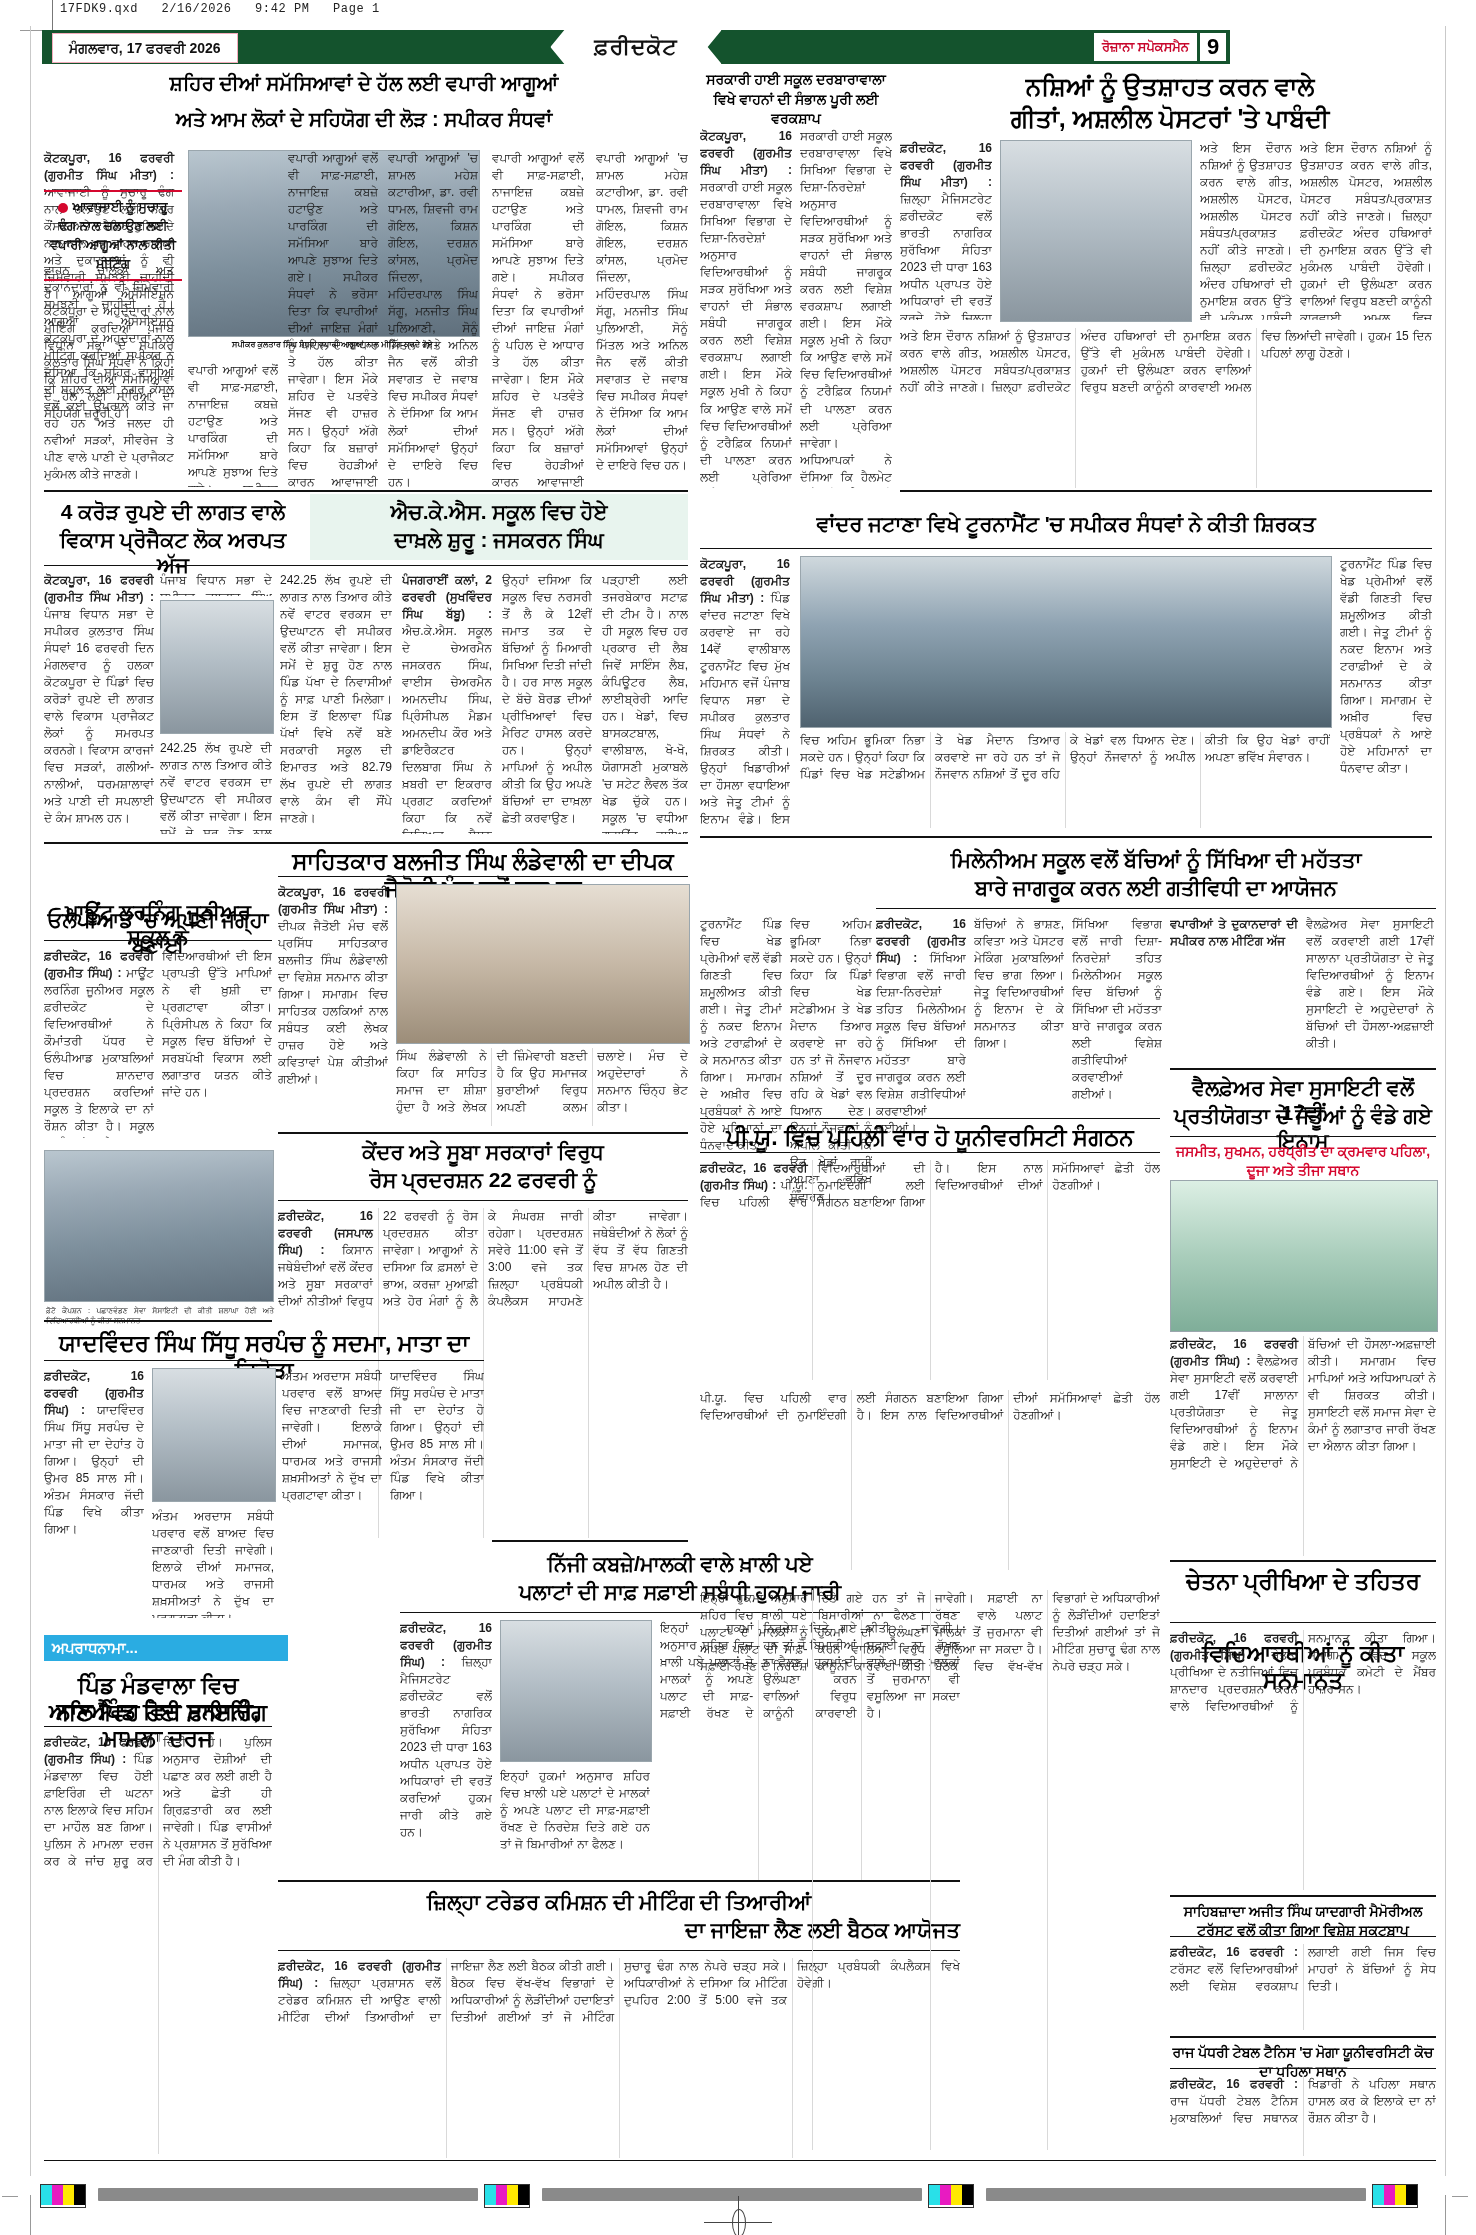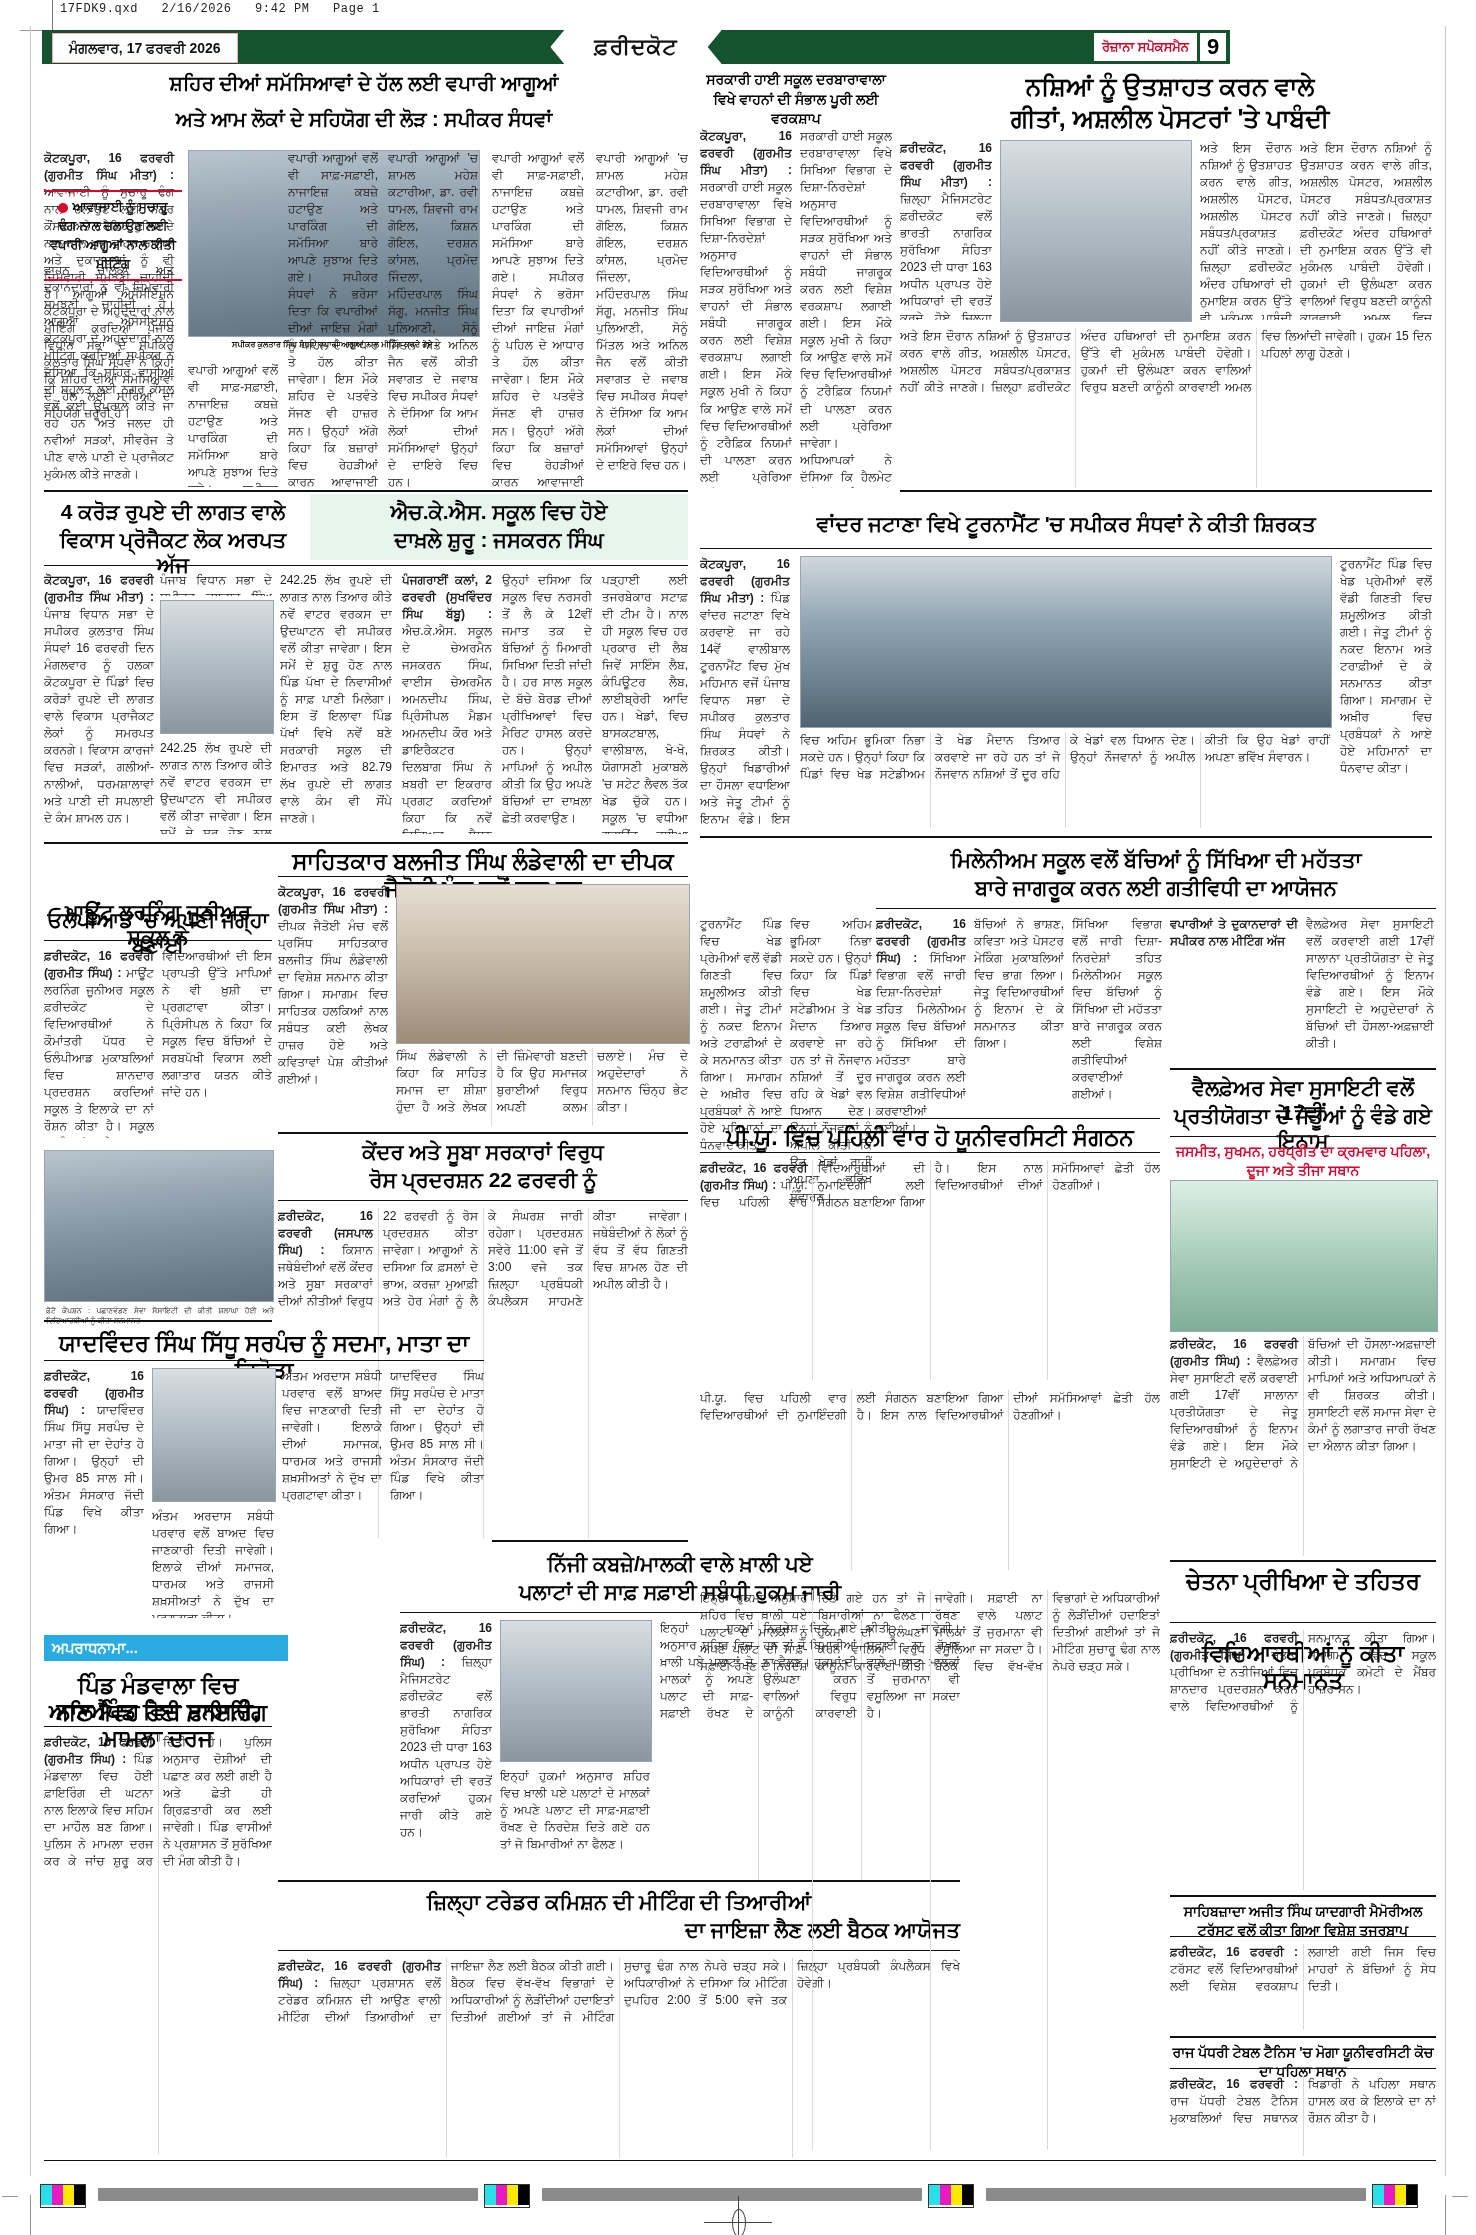--- a/index.html
+++ b/index.html
@@ -315,21 +315,21 @@
 <div class="abs rule2" style="left:1170px;top:1560px;width:266px;"></div>
 <div class="abs hl hl-sm" style="left:1170px;top:1568px;width:266px;">ਚੇਤਨਾ ਪ੍ਰੀਖਿਆ ਦੇ ਤਹਿਤਰ</div>
 <div class="abs hl hl-sm" style="left:1170px;top:1594px;width:266px;margin-top:46px;">ਵਿਦਿਆਰਥੀਆਂ ਨੂੰ ਕੀਤਾ ਸਨਮਾਨਤ</div>
 <div class="abs rule" style="left:1170px;top:1622px;width:266px;"></div>
 <div class="abs body-col cols2" style="left:1170px;top:1630px;width:266px;height:260px;overflow:hidden;">
   <span class="lead">ਫ਼ਰੀਦਕੋਟ, 16 ਫਰਵਰੀ (ਗੁਰਮੀਤ ਸਿੰਘ) :</span>
   <span>ਚੇਤਨਾ ਪ੍ਰੀਖਿਆ ਦੇ ਨਤੀਜਿਆਂ ਵਿਚ ਸ਼ਾਨਦਾਰ ਪ੍ਰਦਰਸ਼ਨ ਕਰਨ ਵਾਲੇ ਵਿਦਿਆਰਥੀਆਂ ਨੂੰ ਸਨਮਾਨਤ ਕੀਤਾ ਗਿਆ। ਸਮਾਗਮ ਵਿਚ ਸਕੂਲ ਪ੍ਰਬੰਧਕ ਕਮੇਟੀ ਦੇ ਮੈਂਬਰ ਹਾਜ਼ਰ ਸਨ।</span>
 </div>
 
 <div class="abs rule2" style="left:1170px;top:1895px;width:266px;"></div>
-<div class="abs hl hl-xs" style="left:1170px;top:1902px;width:266px;line-height:1.35;">ਸਾਹਿਬਜ਼ਾਦਾ ਅਜੀਤ ਸਿੰਘ ਯਾਦਗਾਰੀ ਮੈਮੋਰੀਅਲ ਟਰੱਸਟ ਵਲੋਂ ਕੀਤਾ ਗਿਆ ਵਿਸ਼ੇਸ਼ ਤਜਰਬ਼ਾਪ</div>
+<div class="abs hl hl-xs" style="left:1170px;top:1902px;width:266px;line-height:1.35;">ਸਾਹਿਬਜ਼ਾਦਾ ਅਜੀਤ ਸਿੰਘ ਯਾਦਗਾਰੀ ਮੈਮੋਰੀਅਲ ਟਰੱਸਟ ਵਲੋਂ ਕੀਤਾ ਗਿਆ ਵਿਸ਼ੇਸ਼ ਸਕਟਬ਼ਾਪ</div>
 <div class="abs rule" style="left:1170px;top:1936px;width:266px;"></div>
 <div class="abs body-col cols2" style="left:1170px;top:1944px;width:266px;height:86px;overflow:hidden;">
   <span class="lead">ਫ਼ਰੀਦਕੋਟ, 16 ਫਰਵਰੀ :</span>
   <span>ਟਰੱਸਟ ਵਲੋਂ ਵਿਦਿਆਰਥੀਆਂ ਲਈ ਵਿਸ਼ੇਸ਼ ਵਰਕਸ਼ਾਪ ਲਗਾਈ ਗਈ ਜਿਸ ਵਿਚ ਮਾਹਰਾਂ ਨੇ ਬੱਚਿਆਂ ਨੂੰ ਸੇਧ ਦਿਤੀ।</span>
 </div>
 
 <div class="abs rule2" style="left:1170px;top:2036px;width:266px;"></div>
 <div class="abs hl hl-xs" style="left:1170px;top:2043px;width:266px;line-height:1.35;">ਰਾਜ ਪੱਧਰੀ ਟੇਬਲ ਟੈਨਿਸ 'ਚ ਮੋਗਾ ਯੂਨੀਵਰਸਿਟੀ ਕੋਚ ਦਾ ਪਹਿਲਾ ਸਥਾਨ</div>
 <div class="abs rule" style="left:1170px;top:2068px;width:266px;"></div>
 <div class="abs body-col cols2" style="left:1170px;top:2076px;width:266px;height:80px;overflow:hidden;">

